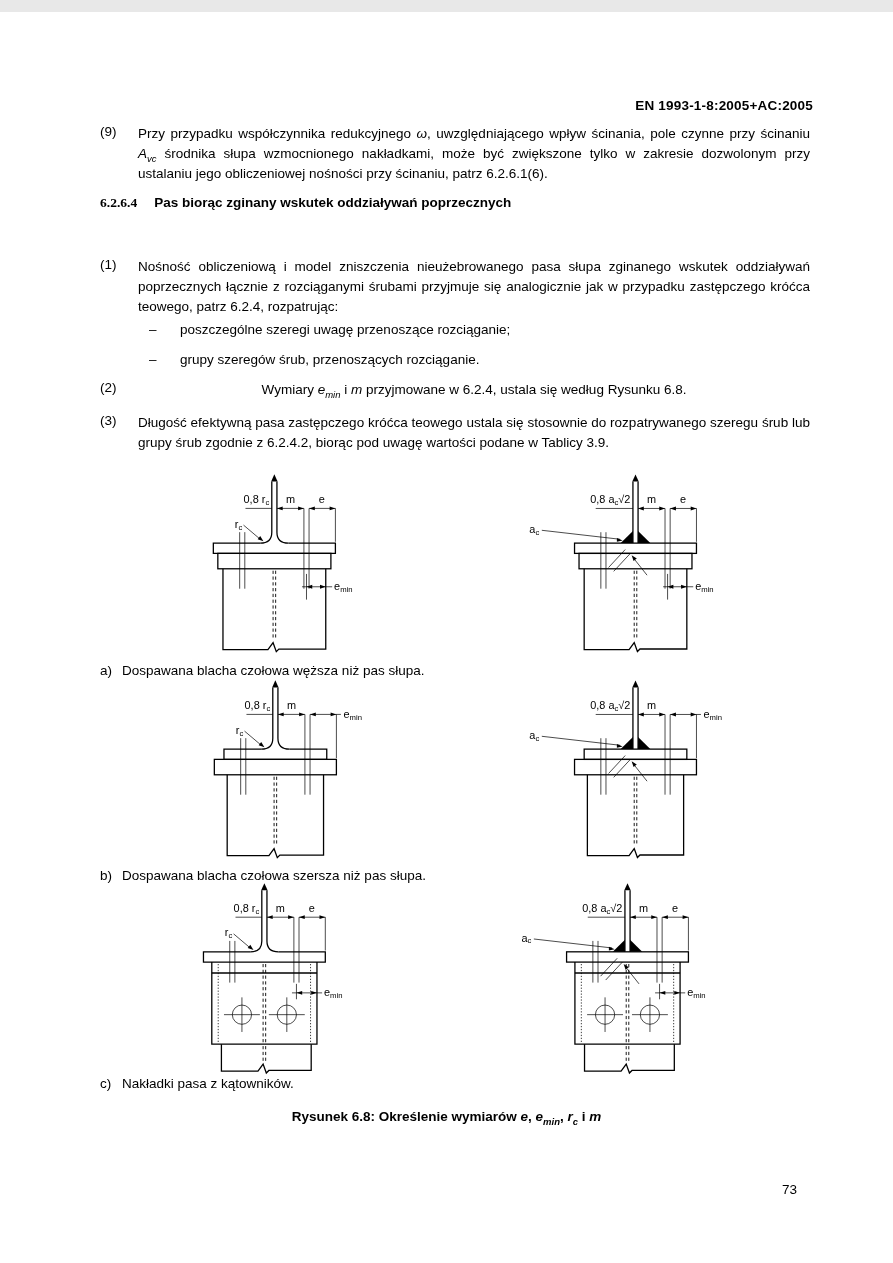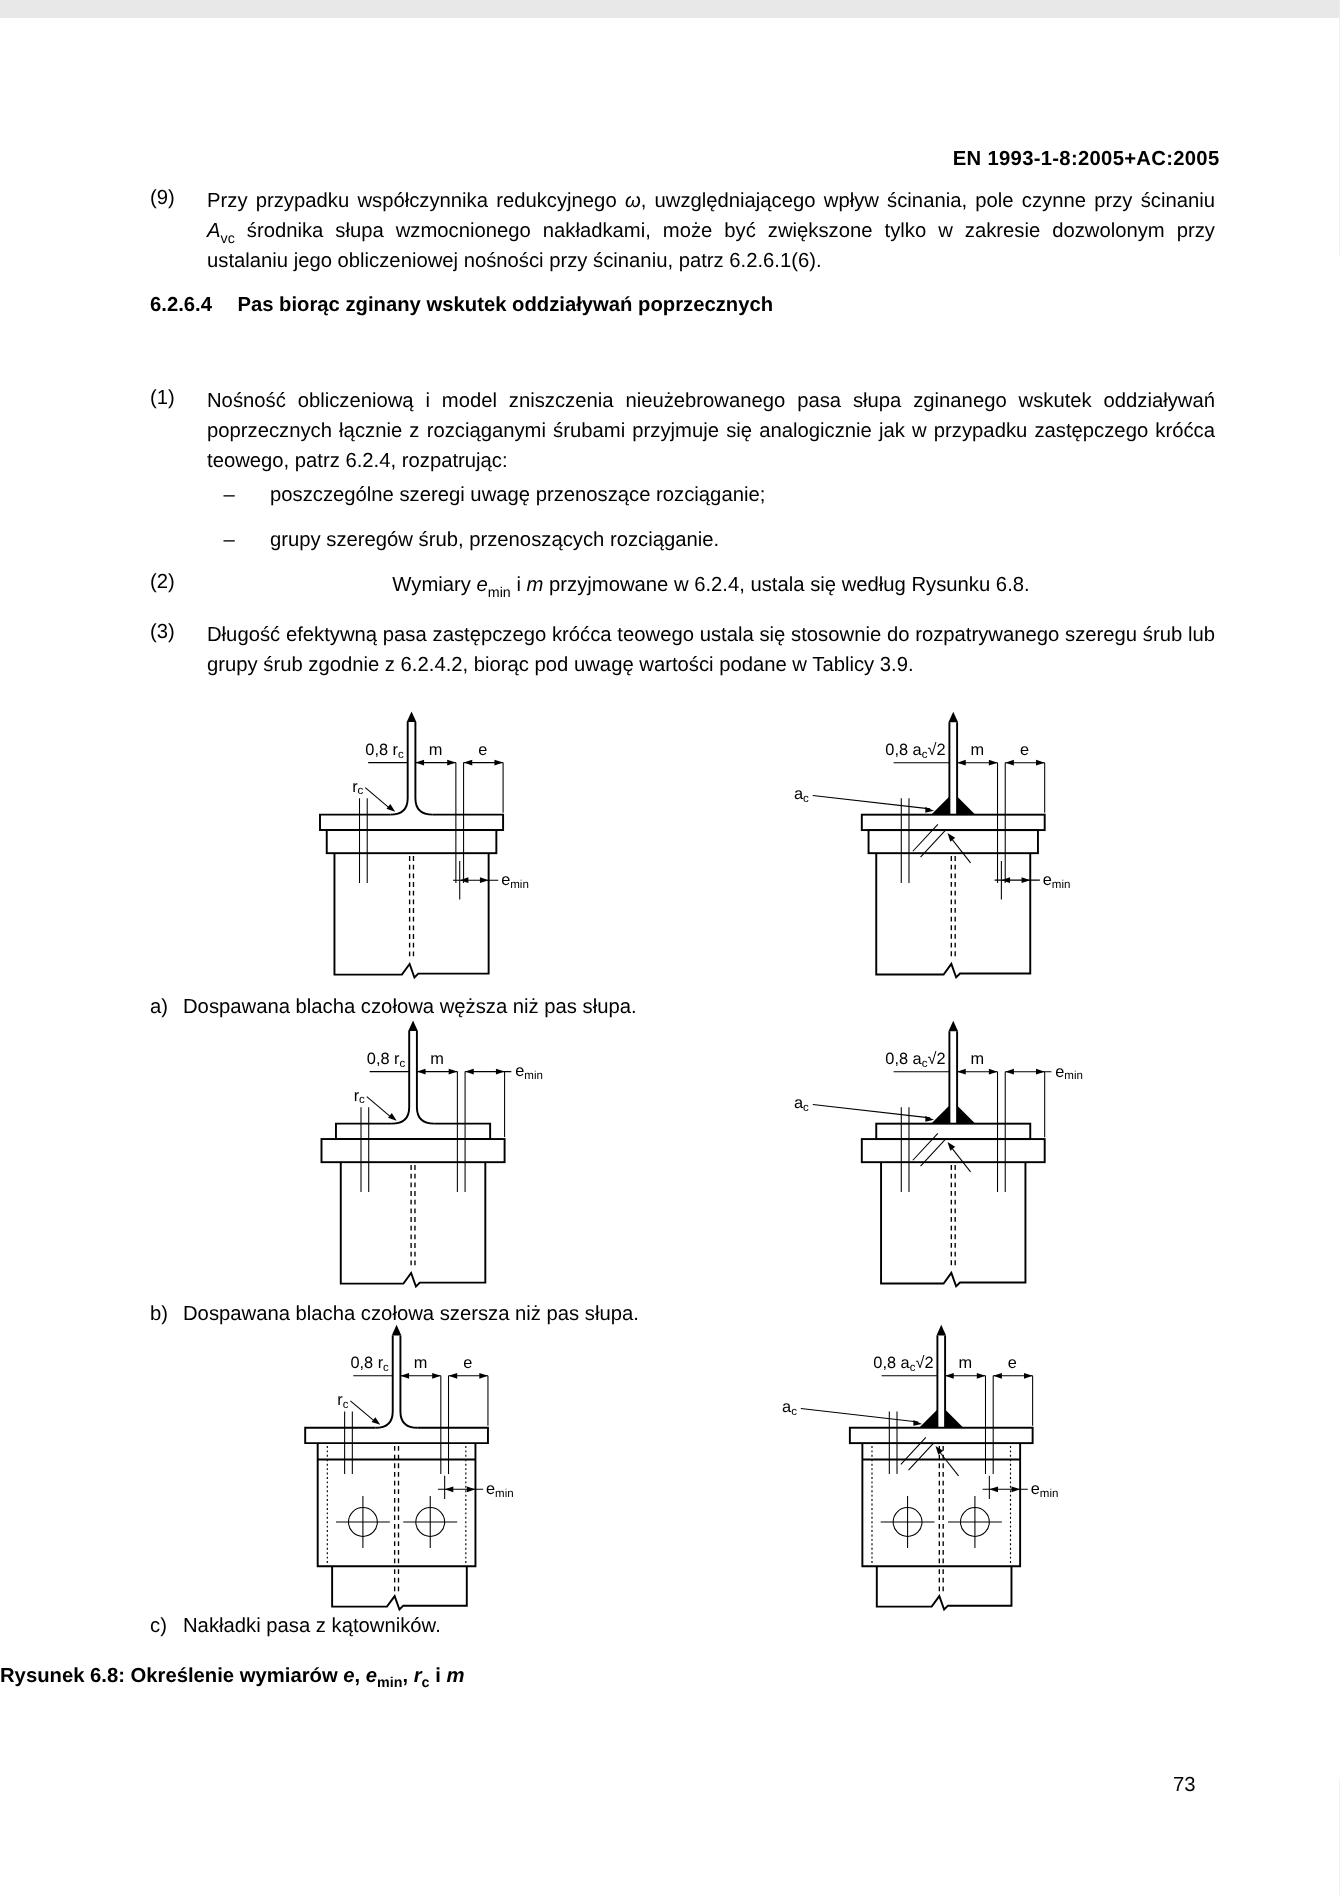--- a/index.html
+++ b/index.html
@@ -7,30 +7,30 @@
     position:relative;width:893px;height:1263px;background:#ffffff;
     font-family:"Liberation Sans","DejaVu Sans",sans-serif;
     font-size:13.5px;color:#000;overflow:hidden;margin:12px auto;
   }
   .hdr{position:absolute;top:86px;right:80px;font-weight:bold;letter-spacing:.2px;}
   .para{position:absolute;left:100px;display:flex;}
   .pnum{width:38px;flex-shrink:0;}
   .ptext{width:672px;text-align:justify;line-height:20px;}
   .oneline{text-align:center;}
   .h1{position:absolute;left:100px;font-weight:bold;}
-  .h1 .num{margin-right:17px;}
+  .h1 .num{margin-right:17px;font-family:Liberation Serif, serif;}
   .h2{position:absolute;left:100px;}
   .h2 .num{margin-right:16px;}
   .bullet{position:absolute;left:149px;display:flex;}
   .bullet .dash{width:31px;flex-shrink:0;}
-  sub{font-size:9.5px;line-height:0;}
+  sub{font-size:9.5px;line-height:0;font-style:italic;}
   i{font-style:italic;}
   .cap{position:absolute;left:100px;display:flex;}
   .cap .clabel{width:22px;flex-shrink:0;}
-  .figcap{position:absolute;top:1097px;left:0;width:893px;text-align:left;font-weight:bold;}
+  .figcap{position:absolute;top:1097px;left:0;width:893px;text-align:center;font-weight:bold;}
   .pageno{position:absolute;top:1170px;left:782px;font-weight:normal;}
   .figure{position:absolute;inset:0;}
   .figure svg{position:absolute;}
   
   .s{fill:none;stroke:#000;stroke-width:2;}
   .t{fill:none;stroke:#000;stroke-width:1.1;}
   .dsh{fill:none;stroke:#000;stroke-width:1.4;stroke-dasharray:5 4;}
   .dot{fill:none;stroke:#000;stroke-width:1.2;stroke-dasharray:2 2.6;}
   .ah{fill:#000;stroke:none;}
   .lbl{font-family:"Liberation Sans","DejaVu Sans",sans-serif;font-size:17px;fill:#000;}

